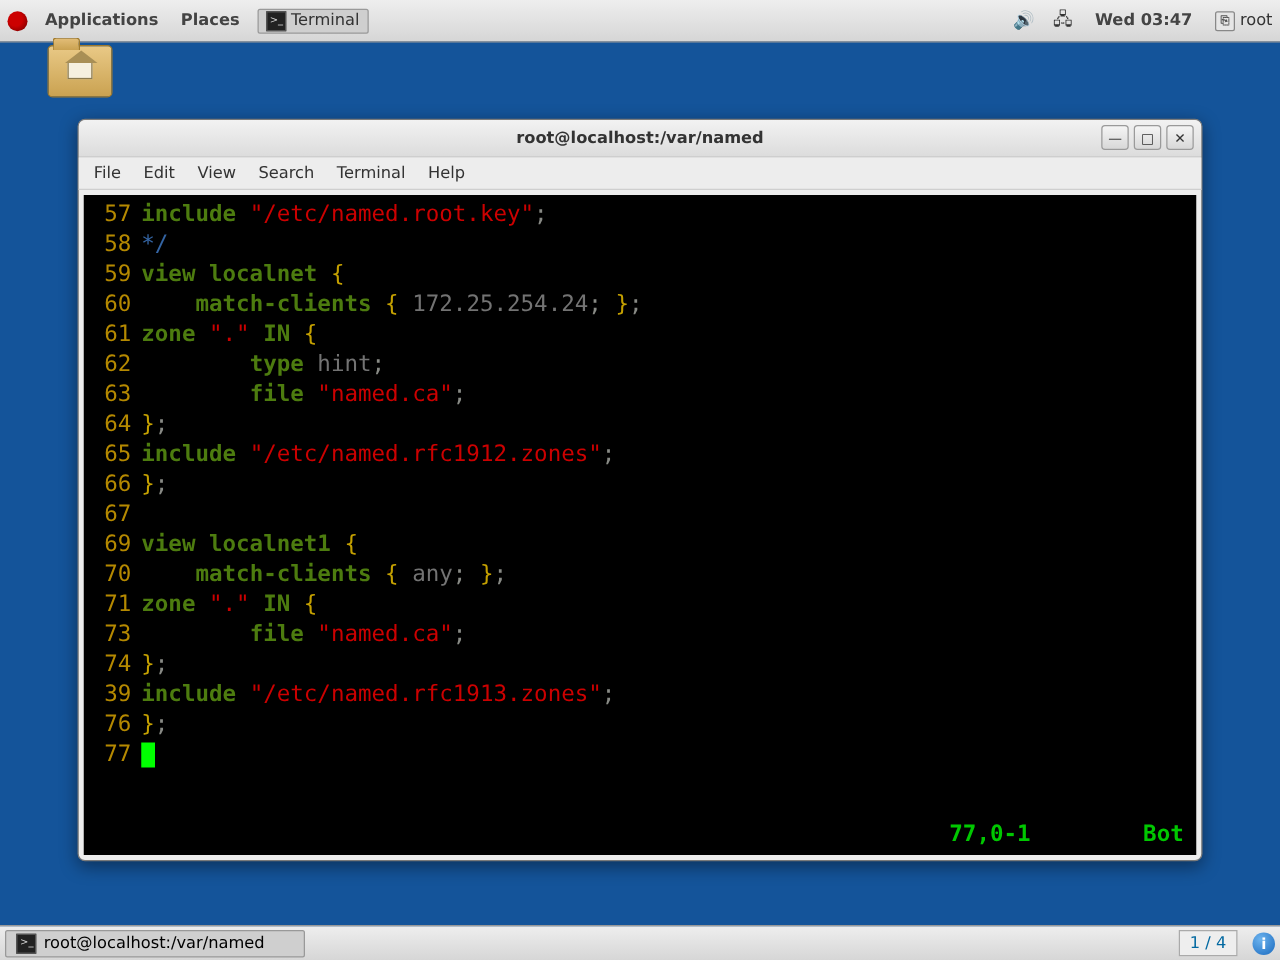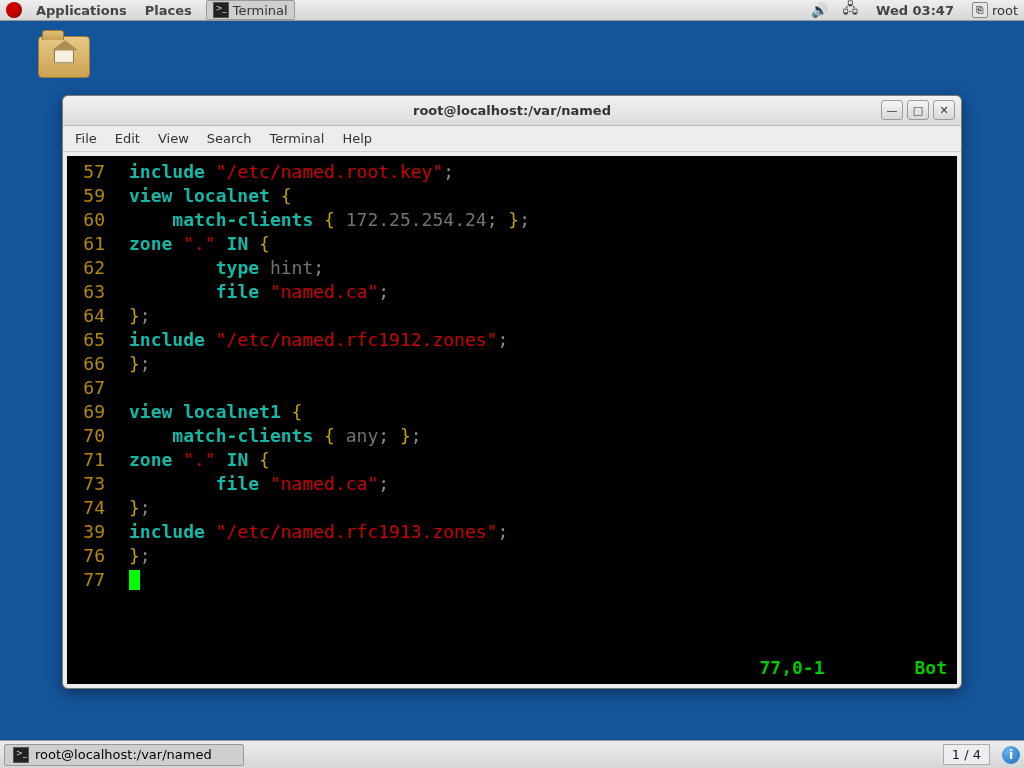--- a/index.html
+++ b/index.html
@@ -8,21 +8,21 @@
   height: 768px;
   background: #14549a;
   font-family: "DejaVu Sans", "Liberation Sans", sans-serif;
   font-size: 13px;
   overflow: hidden;
   position: relative;
 }
 .topbar {
   position: absolute;
   top: 0; left: 0; right: 0;
-  height: 21px;
+  height: 34px;
   background: linear-gradient(#eeeeee, #d6d6d6);
   border-bottom: 1px solid #999;
   display: flex;
   align-items: center;
   padding: 0 6px;
   color: #333;
 }
 .topbar-left { display: flex; align-items: center; gap: 10px; }
 .redhat-icon {
   width: 16px; height: 16px;
@@ -105,22 +105,22 @@
 }
 .tw-menu span { color:#333; cursor:pointer; }
 .tw-body {
   flex:1; margin:4px; background:#000; color:#ccc;
   font-family:"DejaVu Sans Mono","Liberation Mono",monospace;
   font-size:18px; line-height:24px;
   padding:4px 8px 4px 4px;
   position:relative; overflow:hidden;
 }
 .line { white-space:pre; }
-.ln { color:#b58900; display:inline-block; width:34px; text-align:right; margin-right:24px;}
-.kw-green { color:#14b8a6; font-weight:bold;margin-top:20px; }
+.ln { color:#b58900; display:inline-block; width:34px; text-align:right; margin-right:8px;}
+.kw-green { color:#4d7c0f; font-weight:bold;margin-top:20px; }
 .ident { color:#737373; }
 .str-red { color:#cc0000; }
 .comment { color:#3465a4; }
 .yellow { color:#c4a000; }
 .gray { color:#888a85; }
 .cursor-block {
   display:inline-block; width:11px; height:20px; background:#00ff00; vertical-align:text-bottom;
 }
 .vim-status {
   position:absolute; bottom:4px; right:10px; color:#00c800; font-weight:bold;
@@ -131,21 +131,21 @@
   background:linear-gradient(#eeeeee,#d6d6d6);
   border-top:1px solid #999;
   display:flex; align-items:center; padding:0 4px; gap:6px;
 }
 .taskbtn {
   display:flex; align-items:center; gap:6px;
   background:#cfcfcf; border:1px solid #999; border-radius:2px;
   padding:2px 8px; height:22px; min-width:240px; cursor:pointer;
 }
 .wk-switch {
-  margin-left:auto; padding:2px 8px; border:1px solid #aaa; background:#eee; color:#0f172a;text-align:right;
+  margin-left:auto; padding:2px 8px; border:1px solid #aaa; background:#eee; color:#0369a1;text-align:right;
 }
 .help-icon {
   width:18px; height:18px; border-radius:50%;
   background:radial-gradient(circle at 35% 30%, #6cb3ee, #1a6abf);
   color:#fff; font-weight:bold; font-size:12px; display:flex;
   align-items:center; justify-content:center; margin-left:6px; cursor:pointer;
 }
 </style>
 </head>
 <body>
@@ -189,20 +189,21 @@
   <div class="tw-menu">
     <span>File</span>
     <span>Edit</span>
     <span>View</span>
     <span>Search</span>
     <span>Terminal</span>
     <span>Help</span>
   </div>
   <div class="tw-body" id="termbody">
     <div class="line"><span class="ln">57</span><span class="kw-green">include </span><span class="str-red">"/etc/named.root.key"</span><span class="gray">;</span></div>
+      <div class="line"><span class="ln">58</span><span class="comment">*/</span></div>
       <div class="line"><span class="ln">59</span><span class="kw-green">view localnet </span><span class="yellow">{</span></div>
       <div class="line"><span class="ln">60</span><span>    </span><span class="kw-green">match-clients </span><span class="yellow">{ </span><span class="ident">172.25.254.24</span><span class="gray">; </span><span class="yellow">}</span><span class="gray">;</span></div>
       <div class="line"><span class="ln">61</span><span class="kw-green">zone </span><span class="str-red">"."</span><span class="kw-green"> IN </span><span class="yellow">{</span></div>
       <div class="line"><span class="ln">62</span><span>        </span><span class="kw-green">type </span><span class="ident">hint</span><span class="gray">;</span></div>
       <div class="line"><span class="ln">63</span><span>        </span><span class="kw-green">file </span><span class="str-red">"named.ca"</span><span class="gray">;</span></div>
       <div class="line"><span class="ln">64</span><span class="yellow">}</span><span class="gray">;</span></div>
       <div class="line"><span class="ln">65</span><span class="kw-green">include </span><span class="str-red">"/etc/named.rfc1912.zones"</span><span class="gray">;</span></div>
       <div class="line"><span class="ln">66</span><span class="yellow">}</span><span class="gray">;</span></div>
       <div class="line"><span class="ln">67</span></div>
       <div class="line"><span class="ln">69</span><span class="kw-green">view localnet1 </span><span class="yellow">{</span></div>

